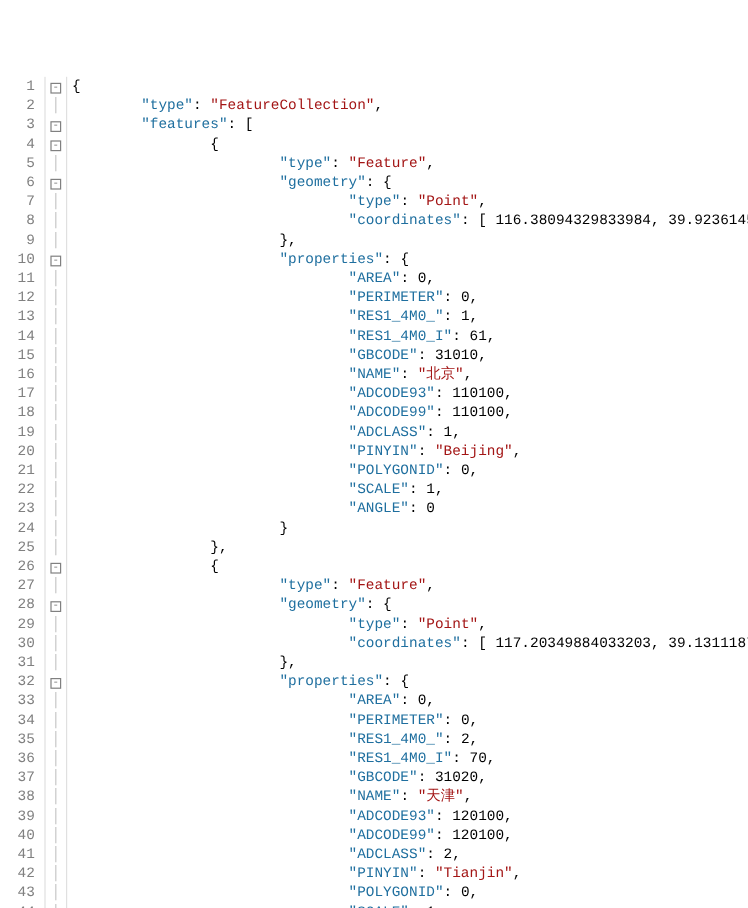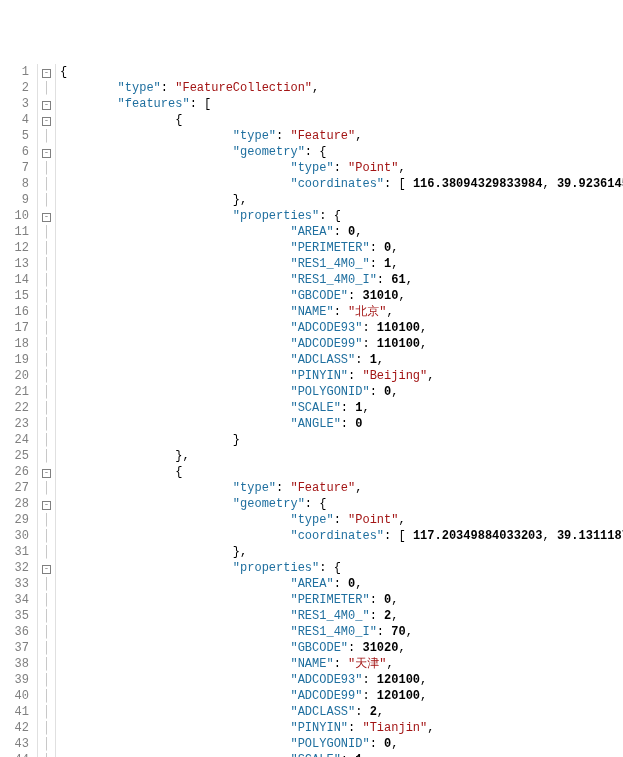--- a/index.html
+++ b/index.html
@@ -48,21 +48,21 @@
     .code {
       padding-left: 4px;
       flex-grow: 1;
     }
     .line {
       height: 16px;
     }
     .punct { color: #000000; }
     .key { color: #1f6f9f; }
     .str { color: #a31515; }
-    .num { color: #000000; font-weight: bold; }
+    .num { color: #000000; }
     .brace { color: #000000; }
   </style>
 </head>
 <body>
 
 
 
 <div class="editor">
   <div class="gutter" id="gutter"><div class="line">1</div><div class="line">2</div><div class="line">3</div><div class="line">4</div><div class="line">5</div><div class="line">6</div><div class="line">7</div><div class="line">8</div><div class="line">9</div><div class="line">10</div><div class="line">11</div><div class="line">12</div><div class="line">13</div><div class="line">14</div><div class="line">15</div><div class="line">16</div><div class="line">17</div><div class="line">18</div><div class="line">19</div><div class="line">20</div><div class="line">21</div><div class="line">22</div><div class="line">23</div><div class="line">24</div><div class="line">25</div><div class="line">26</div><div class="line">27</div><div class="line">28</div><div class="line">29</div><div class="line">30</div><div class="line">31</div><div class="line">32</div><div class="line">33</div><div class="line">34</div><div class="line">35</div><div class="line">36</div><div class="line">37</div><div class="line">38</div><div class="line">39</div><div class="line">40</div><div class="line">41</div><div class="line">42</div><div class="line">43</div><div class="line">44</div></div>
   <div class="fold-gutter" id="foldgutter"><div class="line"><span class="fold-box">-</span></div><div class="line"><span style="color:#c0c0c0">│</span></div><div class="line"><span class="fold-box">-</span></div><div class="line"><span class="fold-box">-</span></div><div class="line"><span style="color:#c0c0c0">│</span></div><div class="line"><span class="fold-box">-</span></div><div class="line"><span style="color:#c0c0c0">│</span></div><div class="line"><span style="color:#c0c0c0">│</span></div><div class="line"><span style="color:#c0c0c0">│</span></div><div class="line"><span class="fold-box">-</span></div><div class="line"><span style="color:#c0c0c0">│</span></div><div class="line"><span style="color:#c0c0c0">│</span></div><div class="line"><span style="color:#c0c0c0">│</span></div><div class="line"><span style="color:#c0c0c0">│</span></div><div class="line"><span style="color:#c0c0c0">│</span></div><div class="line"><span style="color:#c0c0c0">│</span></div><div class="line"><span style="color:#c0c0c0">│</span></div><div class="line"><span style="color:#c0c0c0">│</span></div><div class="line"><span style="color:#c0c0c0">│</span></div><div class="line"><span style="color:#c0c0c0">│</span></div><div class="line"><span style="color:#c0c0c0">│</span></div><div class="line"><span style="color:#c0c0c0">│</span></div><div class="line"><span style="color:#c0c0c0">│</span></div><div class="line"><span style="color:#c0c0c0">│</span></div><div class="line"><span style="color:#c0c0c0">│</span></div><div class="line"><span class="fold-box">-</span></div><div class="line"><span style="color:#c0c0c0">│</span></div><div class="line"><span class="fold-box">-</span></div><div class="line"><span style="color:#c0c0c0">│</span></div><div class="line"><span style="color:#c0c0c0">│</span></div><div class="line"><span style="color:#c0c0c0">│</span></div><div class="line"><span class="fold-box">-</span></div><div class="line"><span style="color:#c0c0c0">│</span></div><div class="line"><span style="color:#c0c0c0">│</span></div><div class="line"><span style="color:#c0c0c0">│</span></div><div class="line"><span style="color:#c0c0c0">│</span></div><div class="line"><span style="color:#c0c0c0">│</span></div><div class="line"><span style="color:#c0c0c0">│</span></div><div class="line"><span style="color:#c0c0c0">│</span></div><div class="line"><span style="color:#c0c0c0">│</span></div><div class="line"><span style="color:#c0c0c0">│</span></div><div class="line"><span style="color:#c0c0c0">│</span></div><div class="line"><span style="color:#c0c0c0">│</span></div><div class="line"><span style="color:#c0c0c0">│</span></div></div>

